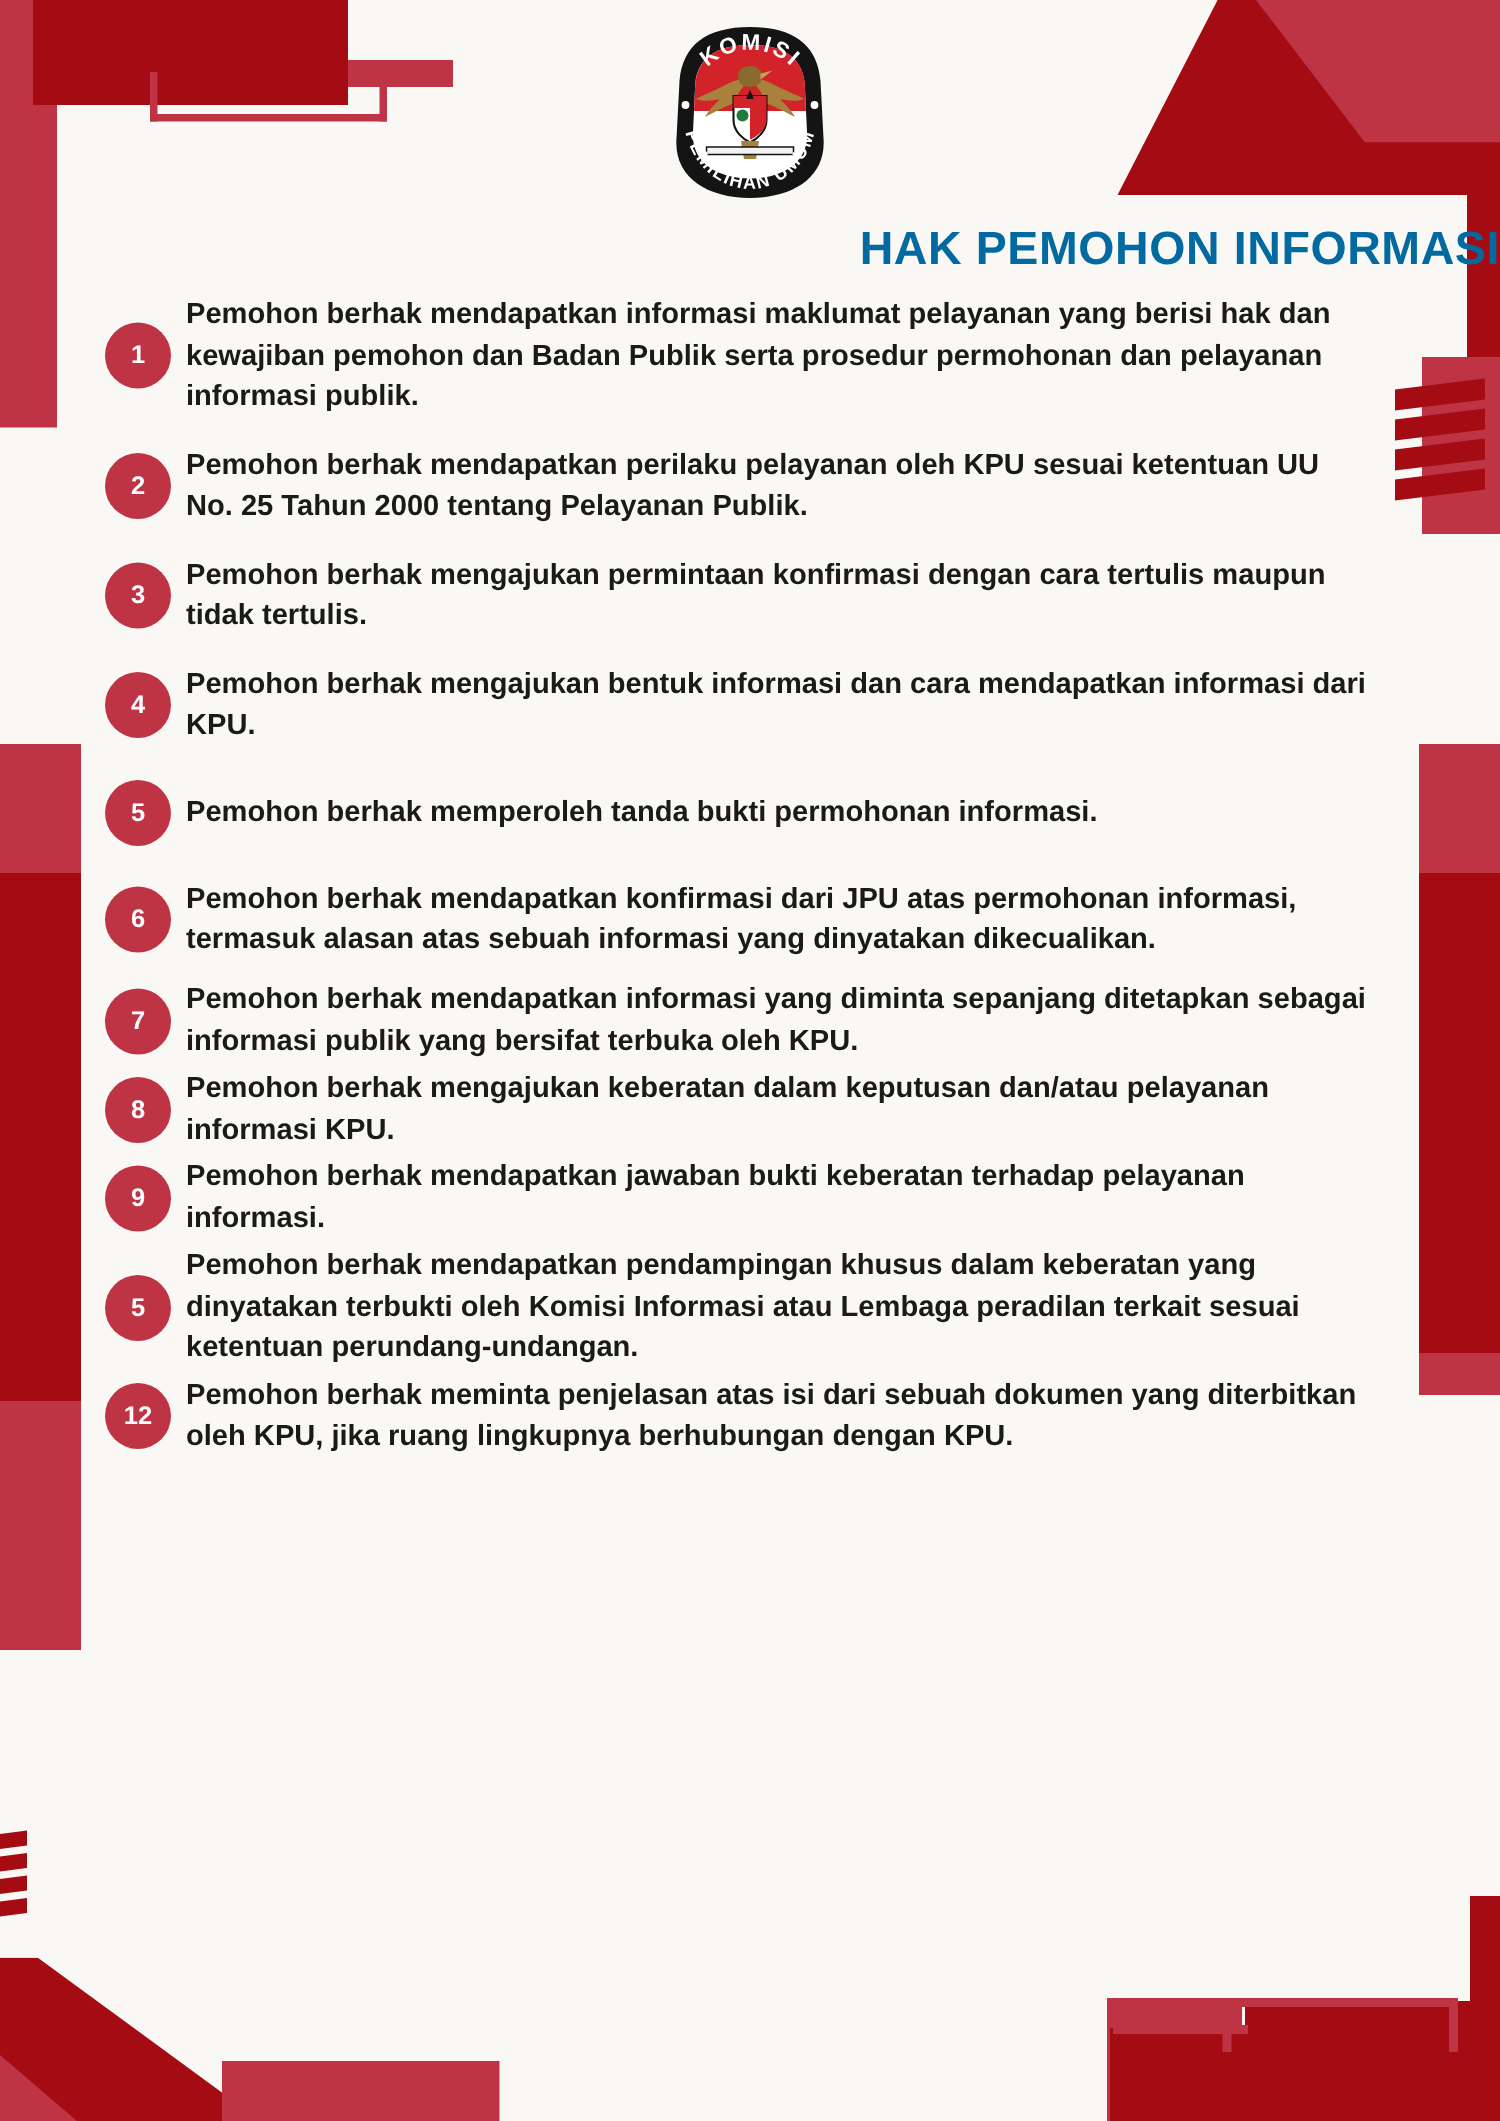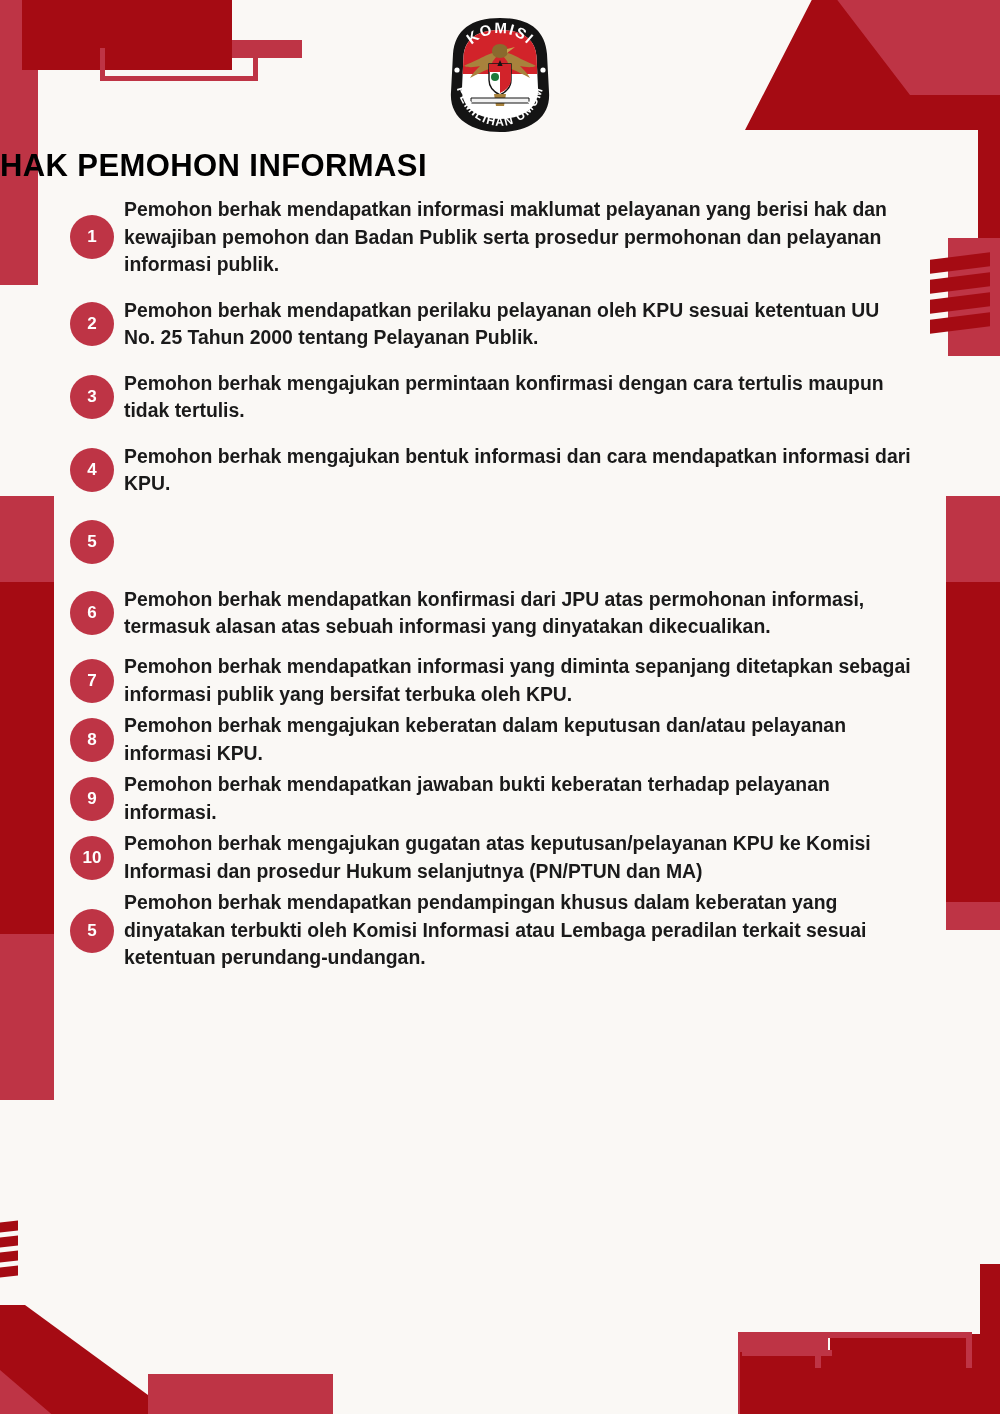--- a/index.html
+++ b/index.html
@@ -87,25 +87,25 @@
     position: absolute;
     left: 50%; top: 14px;
     transform: translateX(-50%);
     width: 118px; height: 124px;
   }
 
   
   .title {
     position: absolute;
     left: 0; right: 0; top: 148px;
-    text-align: left;
+    text-align: right;
     font-size: 31px;
     font-weight: bold;
     letter-spacing: 0.4px;
-    color: #000000;
+    color: #0369a1;
   }
 
   
   .list {
     position: absolute;
     left: 70px;
     right: 70px;
     top: 196px;
   }
   .row {
@@ -255,20 +255,21 @@
       <div class="row-text">Pemohon berhak mengajukan permintaan konfirmasi dengan cara tertulis maupun tidak tertulis.</div>
     </div>
 
     <div class="row gap-lg">
       <div class="badge">4</div>
       <div class="row-text">Pemohon berhak mengajukan bentuk informasi dan cara mendapatkan informasi dari KPU.</div>
     </div>
 
     <div class="row gap-lg">
       <div class="badge">5</div>
+      <div class="row-text">Pemohon berhak memperoleh tanda bukti permohonan informasi.</div>
     </div>
 
     <div class="row gap-md">
       <div class="badge">6</div>
       <div class="row-text">Pemohon berhak mendapatkan konfirmasi dari JPU atas permohonan informasi, termasuk alasan atas sebuah informasi yang dinyatakan dikecualikan.</div>
     </div>
 
     <div class="row gap-sm">
       <div class="badge">7</div>
       <div class="row-text">Pemohon berhak mendapatkan informasi yang diminta sepanjang ditetapkan sebagai informasi publik yang bersifat terbuka oleh KPU.</div>
@@ -277,26 +278,26 @@
     <div class="row gap-sm">
       <div class="badge">8</div>
       <div class="row-text">Pemohon berhak mengajukan keberatan dalam keputusan dan/atau pelayanan informasi KPU.</div>
     </div>
 
     <div class="row gap-sm">
       <div class="badge">9</div>
       <div class="row-text">Pemohon berhak mendapatkan jawaban bukti keberatan terhadap pelayanan informasi.</div>
     </div>
 
-    <div class="row gap-sm">
-      <div class="badge">10</div>
-      <div class="row-text">Pemohon berhak mengajukan gugatan atas keputusan/pelayanan KPU ke Komisi Informasi dan prosedur Hukum selanjutnya (PN/PTUN dan MA)</div>
-    </div>
 
     <div class="row gap-sm">
       <div class="badge">5</div>
       <div class="row-text">Pemohon berhak mendapatkan pendampingan khusus dalam keberatan yang dinyatakan terbukti oleh Komisi Informasi atau Lembaga peradilan terkait sesuai ketentuan perundang-undangan.</div>
     </div>
 
+    <div class="row gap-sm">
+      <div class="badge">12</div>
+      <div class="row-text">Pemohon berhak meminta penjelasan atas isi dari sebuah dokumen yang diterbitkan oleh KPU, jika ruang lingkupnya berhubungan dengan KPU.</div>
+    </div>
 
 
   </div>
 </div>
 
 </body></html>

